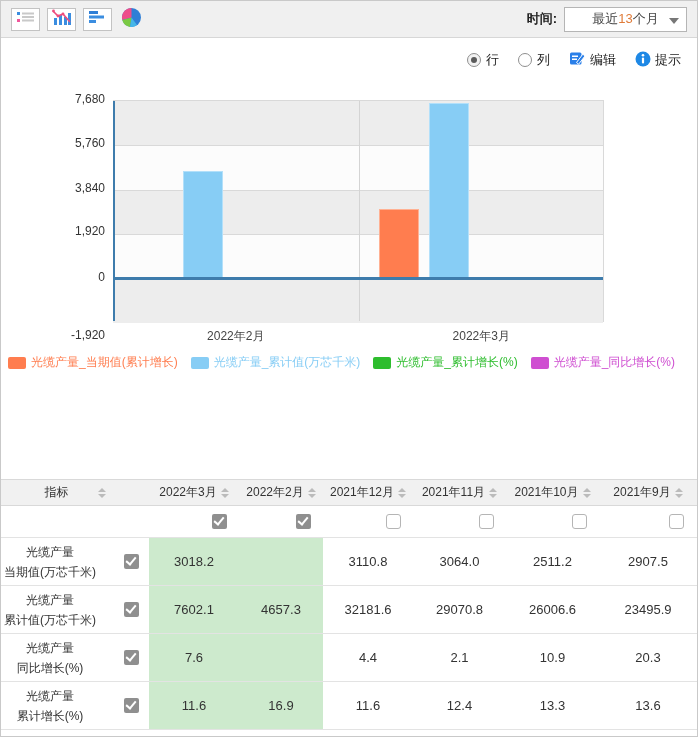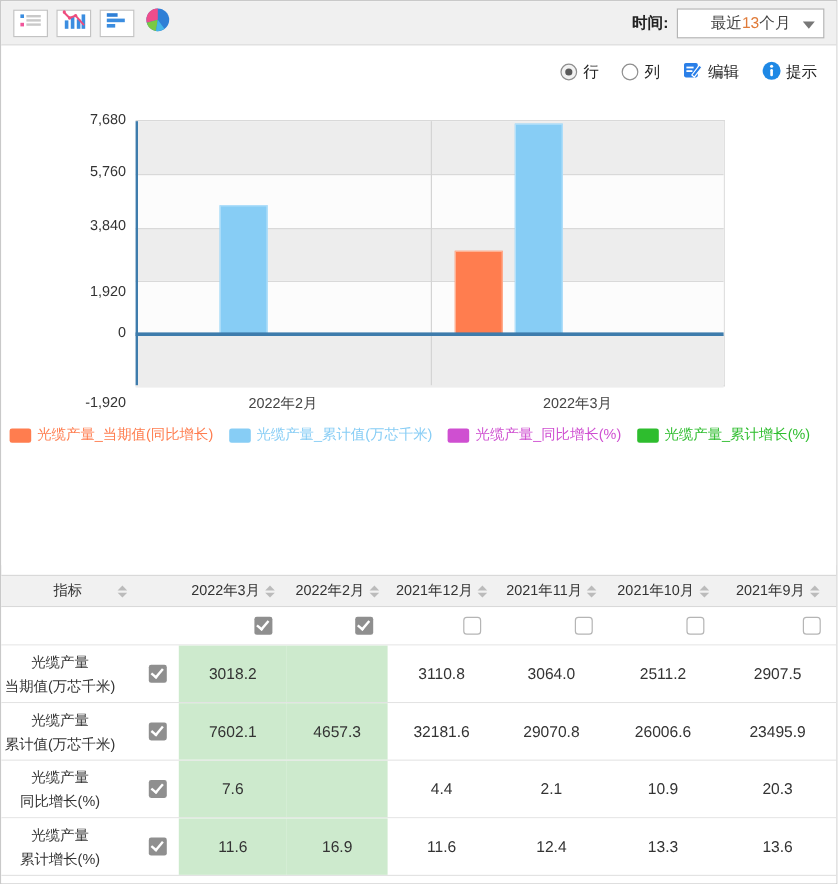--- a/index.html
+++ b/index.html
@@ -165,21 +165,21 @@
           </svg>
         </span>
         <span>提示</span>
       </div>
     </div>
 
     <div id="ylabels">
         <span style="top: 54px;">7,680</span>
         <span style="top: 98.4px; padding-left: 16px;">5,760</span>
         <span style="top: 142.8px;">3,840</span>
-        <span style="top: 198px;">1,920</span>
+        <span style="top: 186px;">1,920</span>
         <span style="top: 231.6px;">0</span>
         <span style="top: 290px; padding-left: 16px;">-1,920</span>
       </div>
     <div id="plot">
         <div class="band" style="top: 0px; height: 44.4px; background: rgb(237, 237, 237);"></div>
         <div class="band" style="top: 44.4px; height: 44.4px; background: rgb(252, 252, 252);"></div>
         <div class="band" style="top: 88.8px; height: 44.4px; background: rgb(237, 237, 237);"></div>
         <div class="band" style="top: 133.2px; height: 44.4px; background: rgb(252, 252, 252);"></div>
         <div class="band" style="top: 177.6px; height: 44.4px; background: rgb(237, 237, 237);"></div>
         <div class="gridline" style="top: 44.4px;"></div>
@@ -198,33 +198,33 @@
       </div>
 
     <div class="xlabels">
       <span>2022年2月</span>
       <span>2022年3月</span>
     </div>
 
     <div class="legend">
       <div class="legend-item">
         <span class="sw" style="background: rgb(255, 125, 79);"></span>
-        <span class="lg-label" style="color: rgb(255, 125, 79);">光缆产量_当期值(同比增长)</span>
+        <span class="lg-label" style="color: rgb(255, 125, 79);">光缆产量_当期值(累计增长)</span>
       </div>
       <div class="legend-item">
         <span class="sw" style="background: rgb(135, 205, 245);"></span>
         <span class="lg-label" style="color: rgb(135, 205, 245);">光缆产量_累计值(万芯千米)</span>
       </div>
       <div class="legend-item">
+        <span class="sw" style="background: rgb(46, 189, 46);"></span>
+        <span class="lg-label" style="color: rgb(46, 189, 46);">光缆产量_累计增长(%)</span>
+      </div>
+      <div class="legend-item">
         <span class="sw" style="background: rgb(207, 79, 209);"></span>
         <span class="lg-label" style="color: rgb(207, 79, 209);">光缆产量_同比增长(%)</span>
-      </div>
-      <div class="legend-item">
-        <span class="sw" style="background: rgb(46, 189, 46);"></span>
-        <span class="lg-label" style="color: rgb(46, 189, 46);">光缆产量_累计增长(%)</span>
       </div>
     </div>
   </div>
 
   <div class="table">
     <div class="trow-head">
       <div class="hcell c0">
           <span>指标</span>
           <span class="sort">
             <span class="tri-up"></span>

